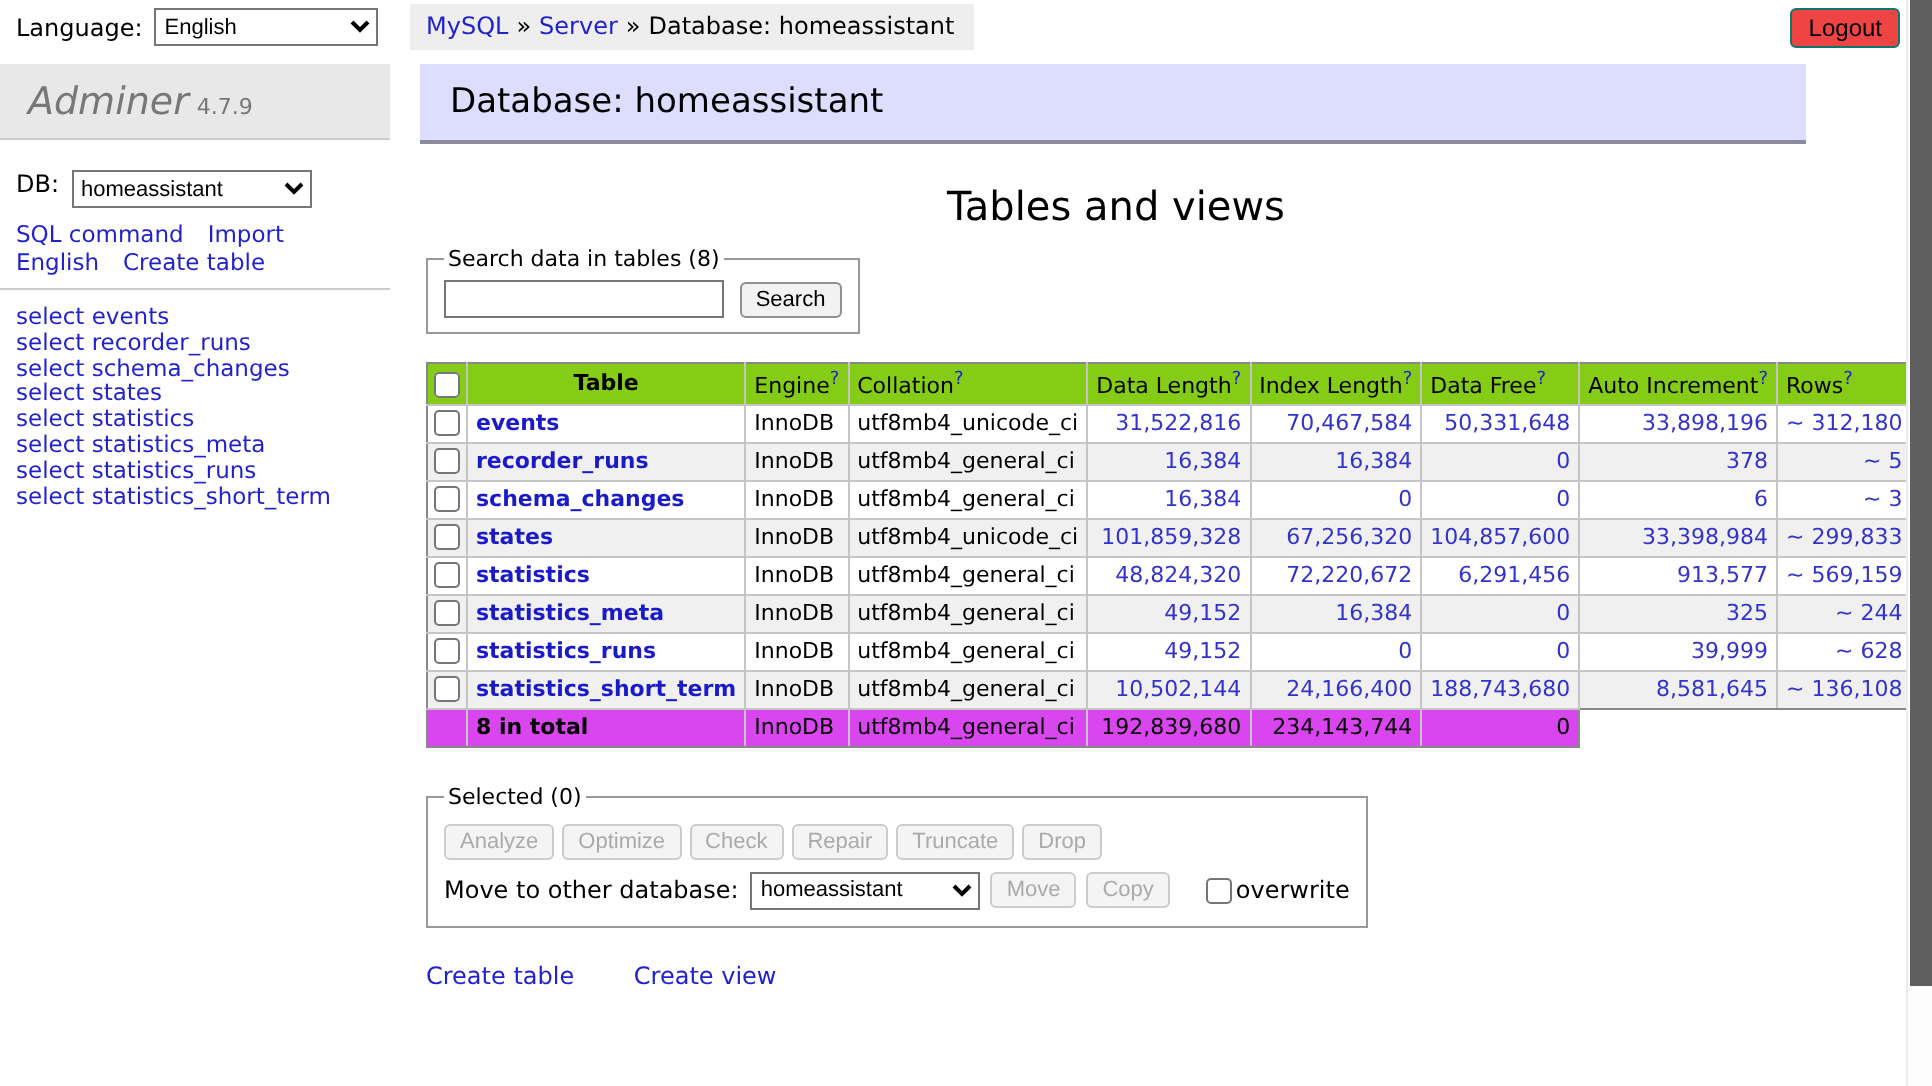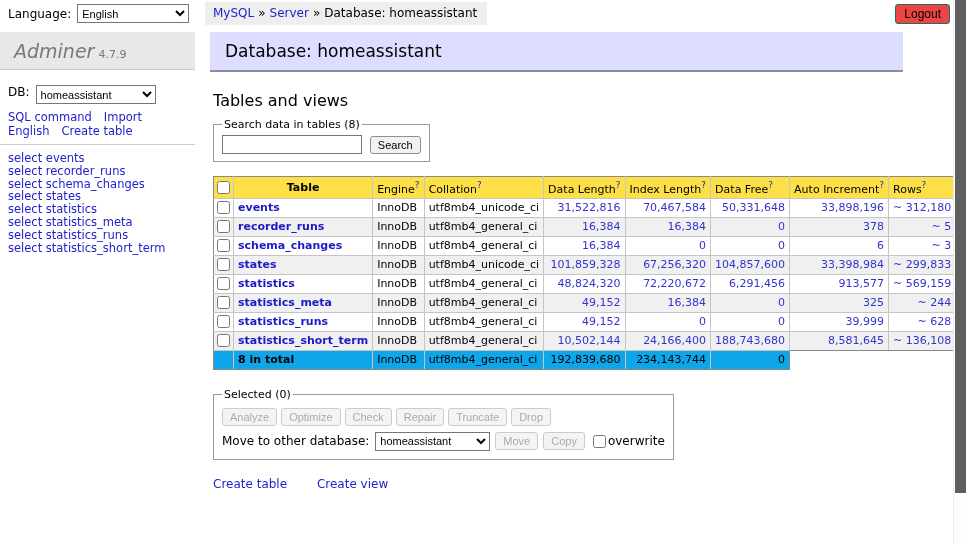--- a/index.html
+++ b/index.html
@@ -37,59 +37,59 @@
   .sb-tables a { display:block; line-height:12.8px; }
 
   
   .main { position:absolute; left:210px; top:32px; width:693px; }
   .main h2 {
     margin:0; background:#ddddff; border-bottom:2px solid #8b8b9b;
     font-size:17px; font-weight:normal; padding:9px 15px 9px 15px;
   }
   .db-nav { margin:16px 0 0 3px; }
   .db-nav a { margin-right:24px; font-size:12px; }
-  h3 { font-size:16px; font-weight:normal; margin:0; }
+  h3 { font-size:20px; font-weight:normal; margin:0;text-align:center; }
   .h-tables { margin:19px 0 0 3px; }
   fieldset { border:1px solid #999; margin:0; padding:4px 8px 7px 8px; width:fit-content; }
   legend { font-size:11px; padding:0 2px; }
   .fs-search { margin:8px 0 0 3px; }
   .fs-search input[type=text] { width:140px; height:19px; border:1px solid #767676; font-size:11px; padding:1px 3px; }
   .btn { background:#f2f2f2; border:1px solid #8f8f8f; border-radius:3px; font-size:11px; padding:2px 7px; color:#000; margin-left:4px; }
   .btn.disabled { color:#aaa; border-color:#ccc; background:#f4f4f4; margin-left:0; margin-right:4px; }
 
   
   table { border-collapse:collapse; margin:14px 0 0 3px; font-size:11px; white-space:nowrap; }
   th, td { border:1px solid #c5c5c5; padding:2.5px 4px; height:18px; }
-  thead th { background:#fde047; font-weight:normal; text-align:left; }
+  thead th { background:#84cc16; font-weight:normal; text-align:left; }
   thead th.c-name { font-weight:bold; text-align:center; }
   th.edge-t { border-top-color:#888; }
   .edge-l { border-left-color:#888; }
   .edge-r { border-right-color:#888; }
   .edge-b { border-bottom-color:#888; }
   td.cb, th.cb { width:19px; text-align:center; padding:2px 3px; }
   input[type=checkbox] { width:13px; height:13px; margin:0; vertical-align:middle; }
   td.name a { font-weight:bold; color:#1a1ac8; }
   td.num { text-align:right; }
   td.num a { color:#3333cc; }
   tr.alt td { background:#f0f0f0; }
   sup.help { font-size:9px; }
   sup.help a { color:#2222cc; }
   .c-name { min-width:112px; } .c-eng { min-width:40px; } .c-coll { min-width:90px; }
   .c-dlen { min-width:64px;text-align:center; } .c-ilen { min-width:66px; } .c-dfree { min-width:58px; }
   .c-auto { min-width:70px; } .c-rows { min-width:52px; } .c-comm { min-width:50px; }
-  tr.total td { background:#0ea5e9; color:#000; }
+  tr.total td { background:#d946ef; color:#000; }
   tr.total td.name { font-weight:bold; }
 
   
   .fs-selected { margin:18px 0 0 3px; padding:5px 8px 8px 8px; }
   .sel-row1 { margin:2px 0 6px 0; }
   .sel-row2 { display:flex; align-items:center; font-size:12px; }
   .sel-row2 select { width:115px; height:19px; font-size:11px; border:1px solid #767676; background:#fff; margin-left:6px; }
   .sel-row2 .btn.disabled { margin-left:5px; margin-right:0; }
-  .ovw { display:flex; align-items:center; margin-left:8px; gap:2px; }
+  .ovw { display:flex; align-items:center; margin-left:18px; gap:2px; }
 
   .create-links { margin:17px 0 0 3px; }
   .create-links a { margin-right:26px; font-size:12px; }
 
   
   .scrollbar { position:absolute; right:0; top:0; width:13px; height:543px; background:#fdfdfd; border-left:1px solid #ececec; }
   .scrollbar .thumb { position:absolute; left:1px; top:0; width:12px; height:493px; background:#5f5f5f; }
 </style>
 </head>
 <body>

